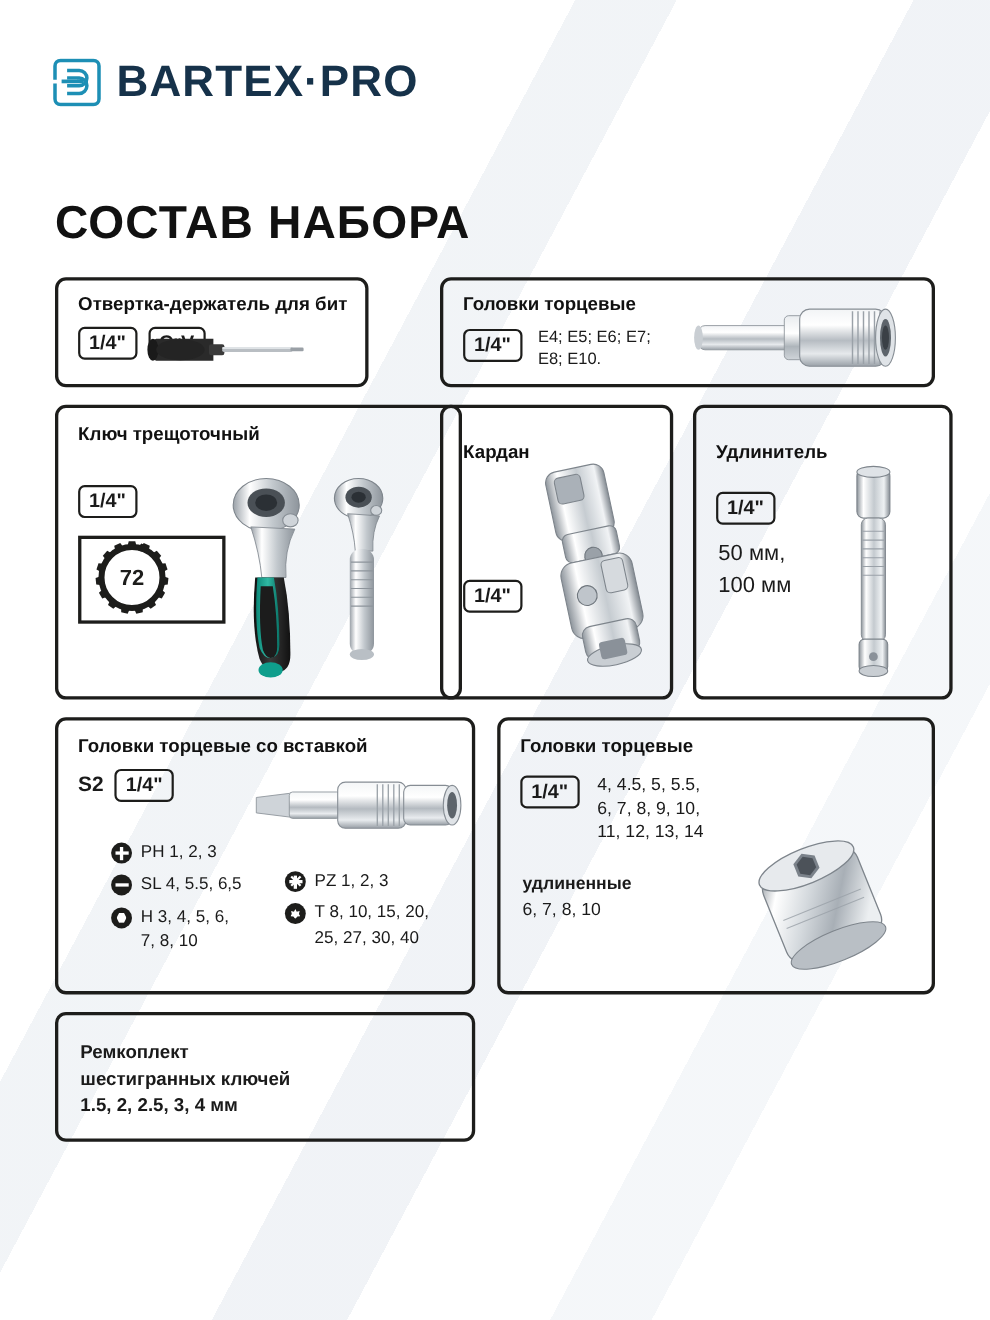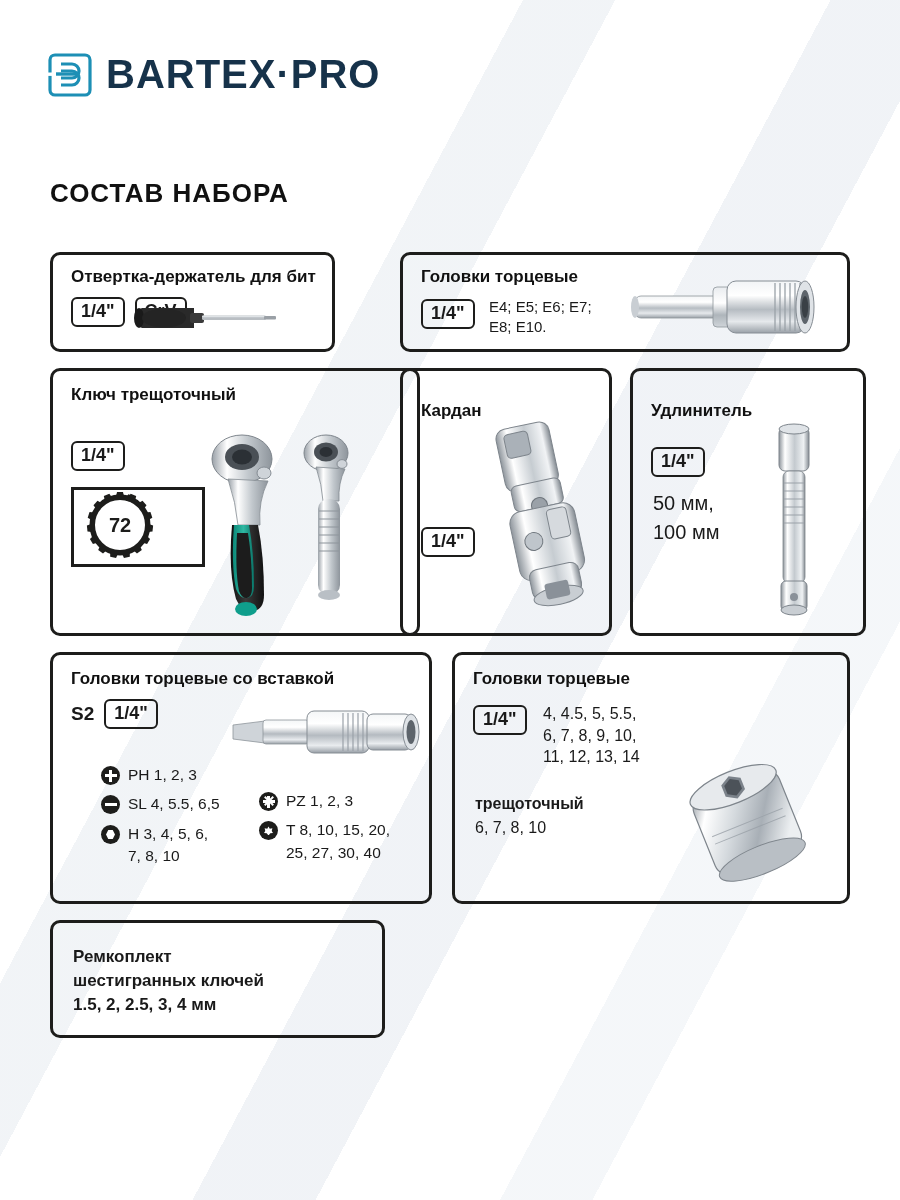--- a/index.html
+++ b/index.html
@@ -46,21 +46,21 @@
     color: #16324a;
     font-family: "Liberation Sans", sans-serif;
     white-space: nowrap;
   }
 
   
   .page-title {
     position: absolute;
     left: 50px;
     top: 178px;
-    font-size: 26px;
+    font-size: 42px;
     font-weight: bold;
     letter-spacing: 1px;
     color: #111111;
   }
 
   
   .card {
     position: absolute;
     border: 3px solid #1d1d1b;
     border-radius: 10px;
@@ -146,21 +146,21 @@
   
   #card-sockets { left: 452px; top: 652px; width: 398px; height: 252px; }
   #card-sockets .card-title { position: absolute; left: 18px; top: 14px; }
   #card-sockets .tag-row { position: absolute; left: 18px; top: 50px; }
   #card-sockets .sizes { position: absolute; left: 88px; top: 48px; font-size: 16px; line-height: 1.35; }
   #card-sockets .long-label { position: absolute; left: 20px; top: 140px; font-size: 16px; font-weight: bold; }
   #card-sockets .long-sizes { position: absolute; left: 20px; top: 164px; font-size: 16px; }
   .socket-art { position: absolute; right: 10px; bottom: 10px; width: 170px; height: 130px; }
 
   
-  #card-hexkeys { left: 50px; top: 920px; width: 335px; height: 118px; padding-left: 39px; }
+  #card-hexkeys { left: 50px; top: 920px; width: 382px; height: 118px; padding-left: 39px; }
   #card-hexkeys .lines { position: absolute; left: 20px; top: 22px; font-size: 17px; font-weight: bold; line-height: 1.42; }
 
   .nowrap { white-space: nowrap; }
 </style>
 </head>
 <body>
 
 <div class="page">
 
   <div class="logo-row">
@@ -524,21 +524,21 @@
   <div class="card" id="card-sockets">
     <div class="card-title">Головки торцевые</div>
     <div class="tag-row">
       <span class="tag">1/4"</span>
     </div>
     <div class="sizes">
       <div class="nowrap">4, 4.5, 5, 5.5,</div>
       <div class="nowrap">6, 7, 8, 9, 10,</div>
       <div class="nowrap">11, 12, 13, 14</div>
     </div>
-    <div class="long-label">трещоточный</div>
+    <div class="long-label">удлиненные</div>
     <div class="long-sizes">6, 7, 8, 10</div>
     <div class="socket-art">
       <svg width="170" height="130" viewBox="0 0 170 130" aria-hidden="true">
         <defs>
           <linearGradient id="schrome" x1="0" y1="0" x2="1" y2="0.6">
             <stop offset="0%" stop-color="#8e959c"></stop>
             <stop offset="18%" stop-color="#ffffff"></stop>
             <stop offset="45%" stop-color="#d5dade"></stop>
             <stop offset="72%" stop-color="#a8afb6"></stop>
             <stop offset="100%" stop-color="#eceff1"></stop>

